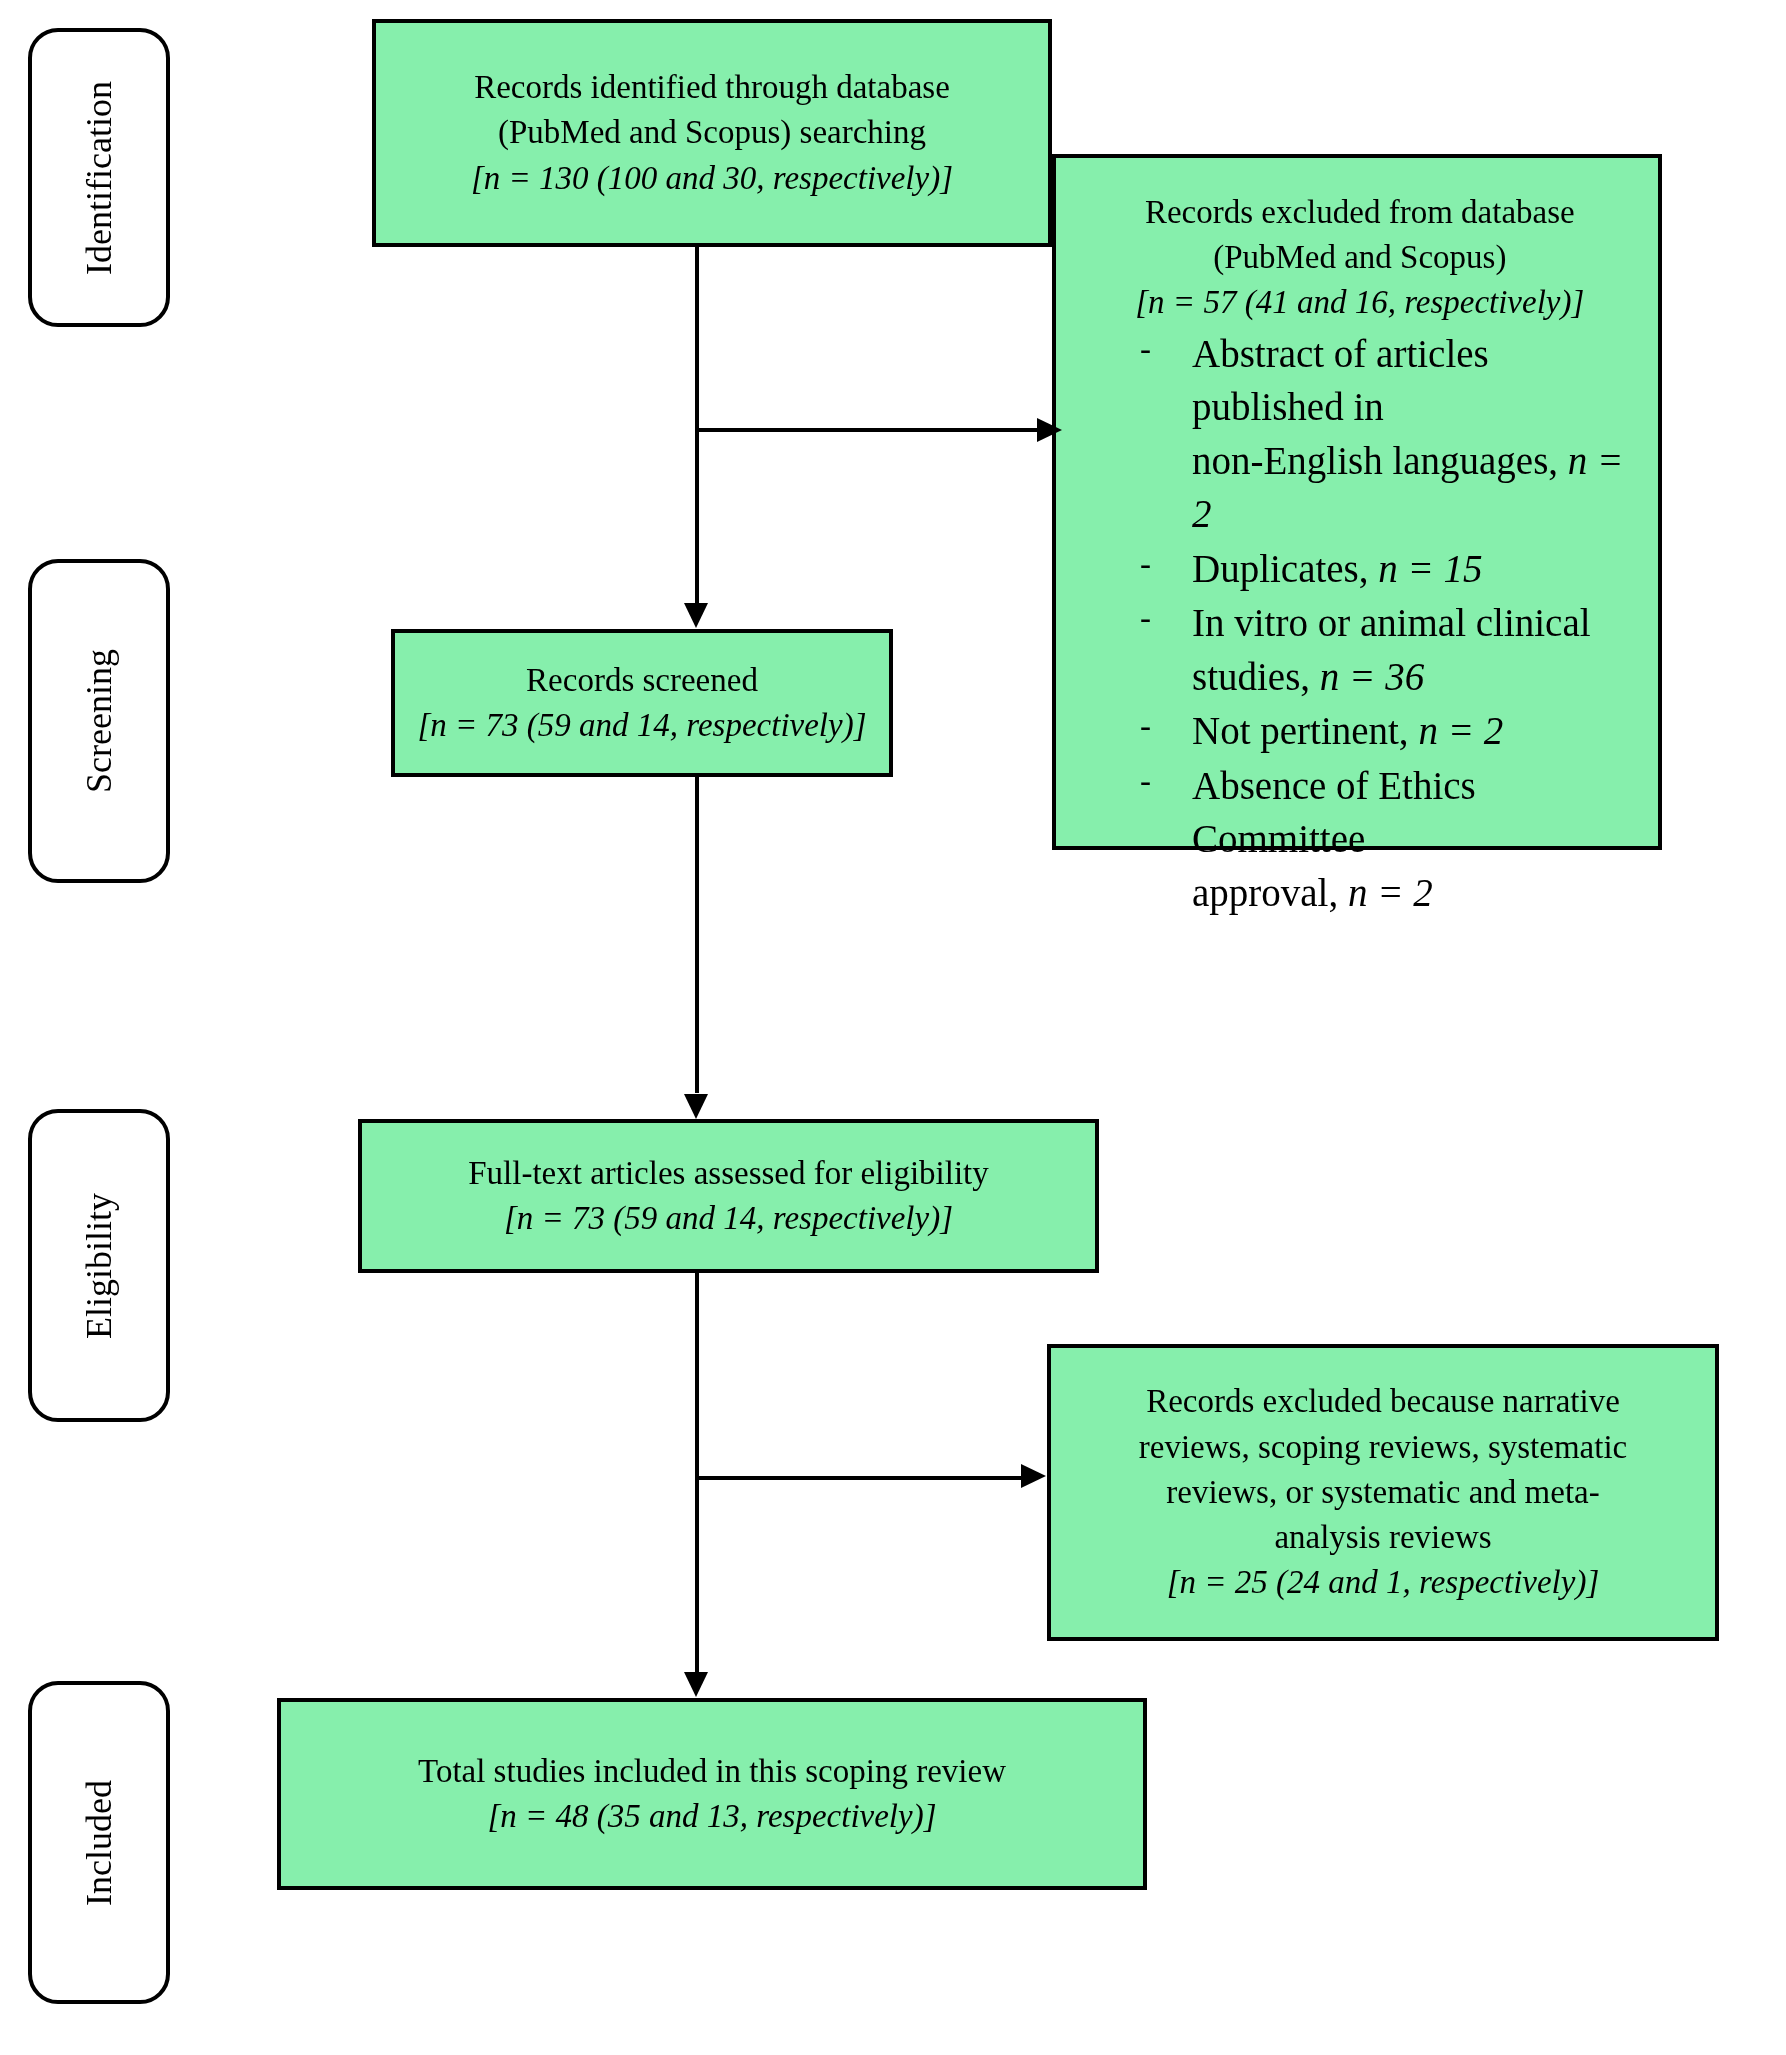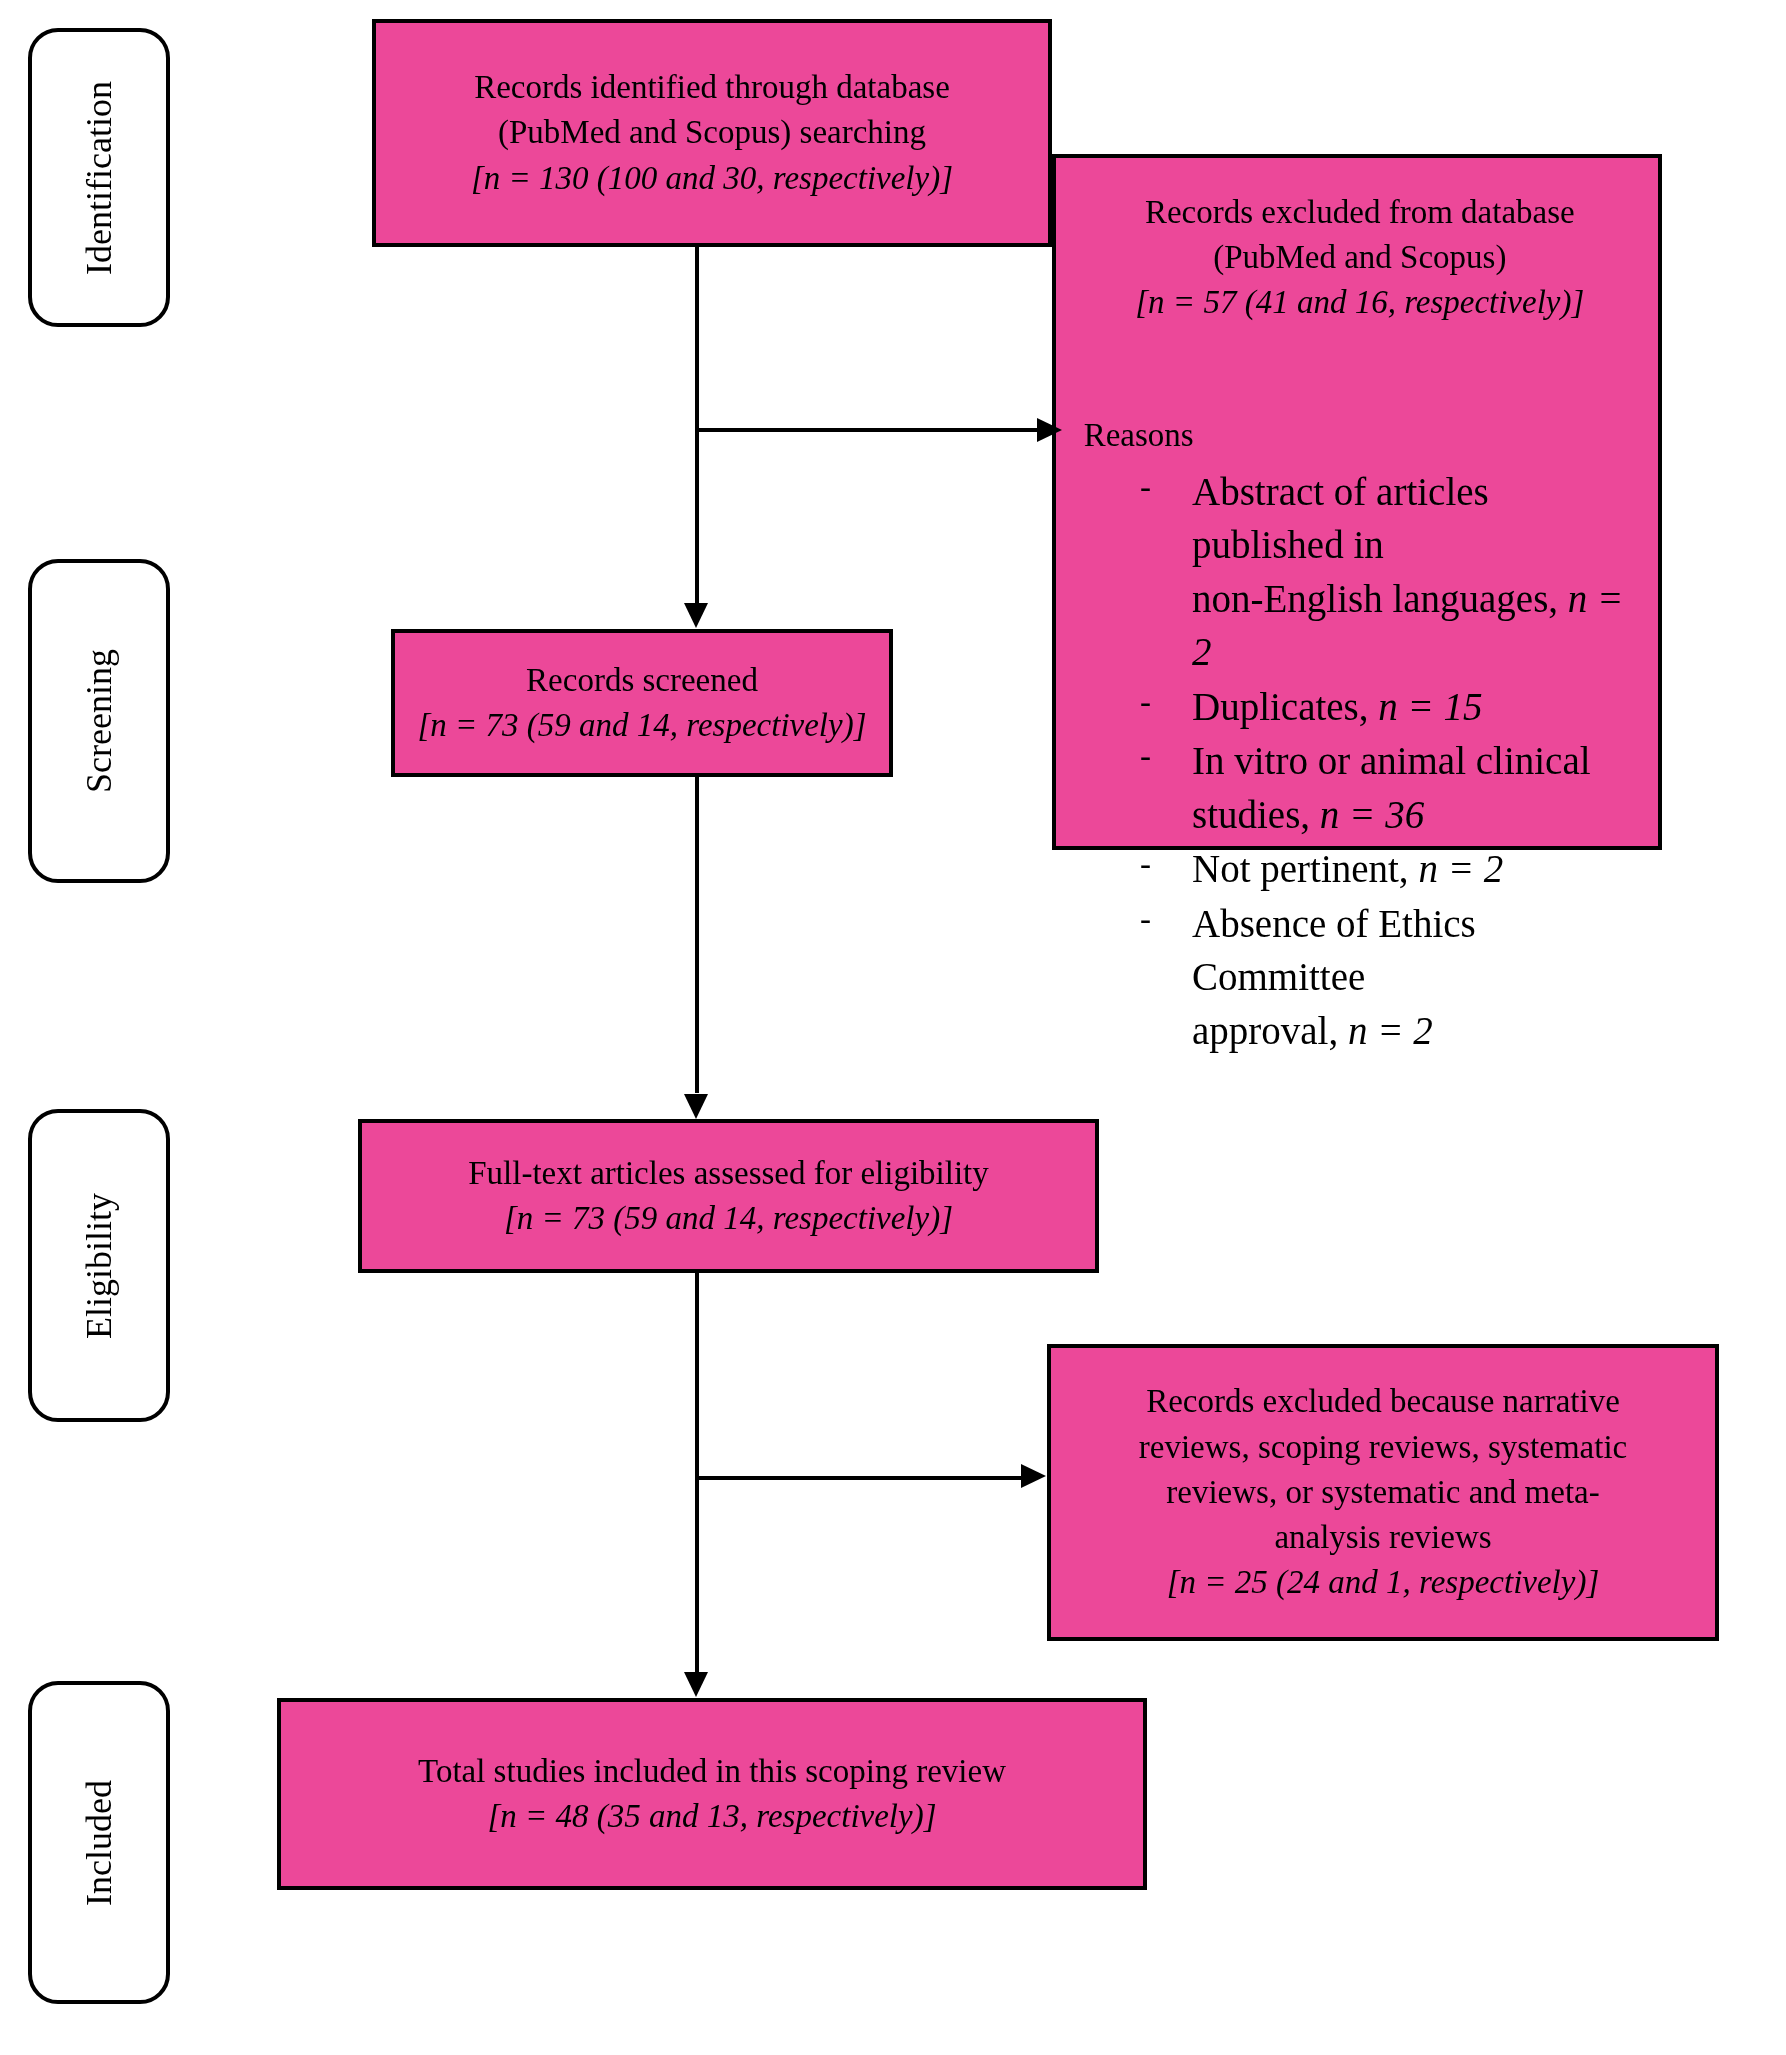--- a/index.html
+++ b/index.html
@@ -8,21 +8,21 @@
     width:1786px;
     height:2056px;
     background:#ffffff;
     font-family:"Liberation Serif","DejaVu Serif",serif;
     color:#000;
     overflow:hidden;
   }
   .box{
     position:absolute;
     border:4.1px solid #000;
-    background:#ec4899;
+    background:#86efac;
     box-sizing:border-box;
   }
   .center-box{
     display:flex;
     flex-direction:column;
     justify-content:center;
     align-items:center;
     text-align:center;
   }
   .box-text{
@@ -115,21 +115,20 @@
 (PubMed and Scopus) searching</div>
     <div class="box-text n-italic">[n = 130 (100 and 30, respectively)]</div>
   </div>
 
   <div class="box excl1" style="left:1052px;top:154px;width:610px;height:696px;">
     <div class="hdr">
       <div class="box-text">Records excluded from database
 (PubMed and Scopus)</div>
       <div class="box-text n-italic">[n = 57 (41 and 16, respectively)]</div>
     </div>
-    <div class="reasons-label">Reasons</div>
 
     <div class="reason">
       <span class="dash">-</span>
       <span class="rtext"><span>Abstract of articles published in
 non-English languages, </span><span class="n-italic">n = 2</span></span>
     </div>
     <div class="reason">
       <span class="dash">-</span>
       <span class="rtext"><span>Duplicates, </span><span class="n-italic">n = 15</span></span>
     </div>

